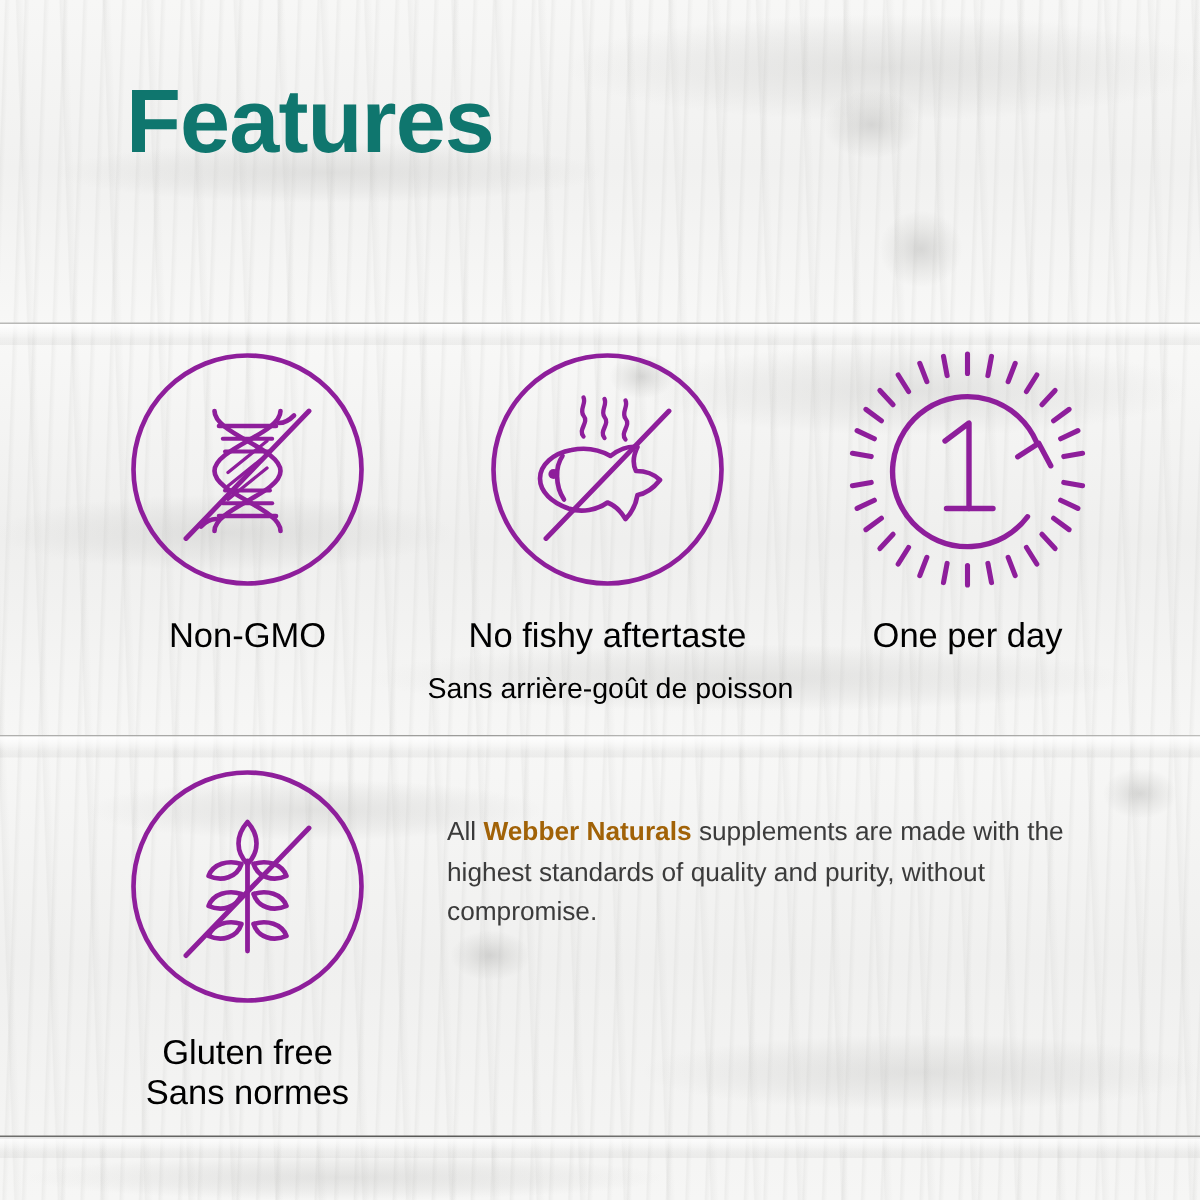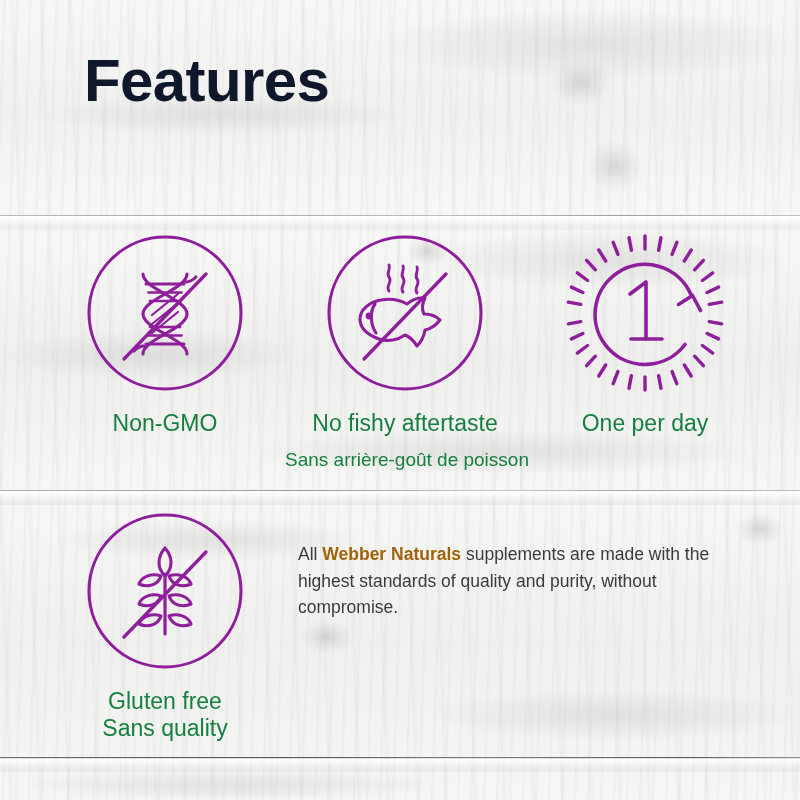--- a/index.html
+++ b/index.html
@@ -84,39 +84,39 @@
     top: 1px;
     background: linear-gradient(180deg, rgba(255,255,255,0.85) 0%, rgba(255,255,255,0) 100%);
   }
 
   
   .heading {
     position: absolute;
     left: 84px;
     top: 48px;
     width: 660px;
-    color: #0f172a;
+    color: #0f766e;
     font-weight: 700;
     font-size: 60px;
     line-height: 66px;
     letter-spacing: -0.6px;
   }
   .heading div { white-space: nowrap; }
 
   
   .tile {
     position: absolute;
     text-align: center;
   }
   .icon-wrap {
     position: relative;
     margin: 0 auto;
   }
   .cap {
-    color: #15803d;
+    color: #000000;
     line-height: 1.18;
     white-space: nowrap;
   }
   .cap .l1 { font-size: 23px; }
   .cap .l2 { font-size: 23px; }
   .cap .l2.small { font-size: 19px; margin-top: 12px; }
 
   
   .body-block {
     position: absolute;
@@ -306,21 +306,21 @@
           <path d="M83 64 C92 61, 102 64, 105 72 C96 76, 86 73, 83 64 Z"></path>
           <path d="M83 84 C92 81, 102 84, 105 92 C96 96, 86 93, 83 84 Z"></path>
           <path d="M83 104 C92 101, 102 104, 105 112 C96 116, 86 113, 83 104 Z"></path>
 
           <path d="M38 125 L120 40" stroke-width="3.3"></path>
         </g>
       </svg>
     </div>
     <div class="cap" style="margin-top:18px;">
       <div class="l1">Gluten free</div>
-      <div class="l2">Sans quality</div>
+      <div class="l2">Sans normes</div>
     </div>
   </div>
 
   <div class="body-block">
     <p><span>All </span><b>Webber Naturals</b><span> supplements are made with the highest standards of quality and purity, without compromise.</span></p>
   </div>
 
 </div>
 
 </body></html>

